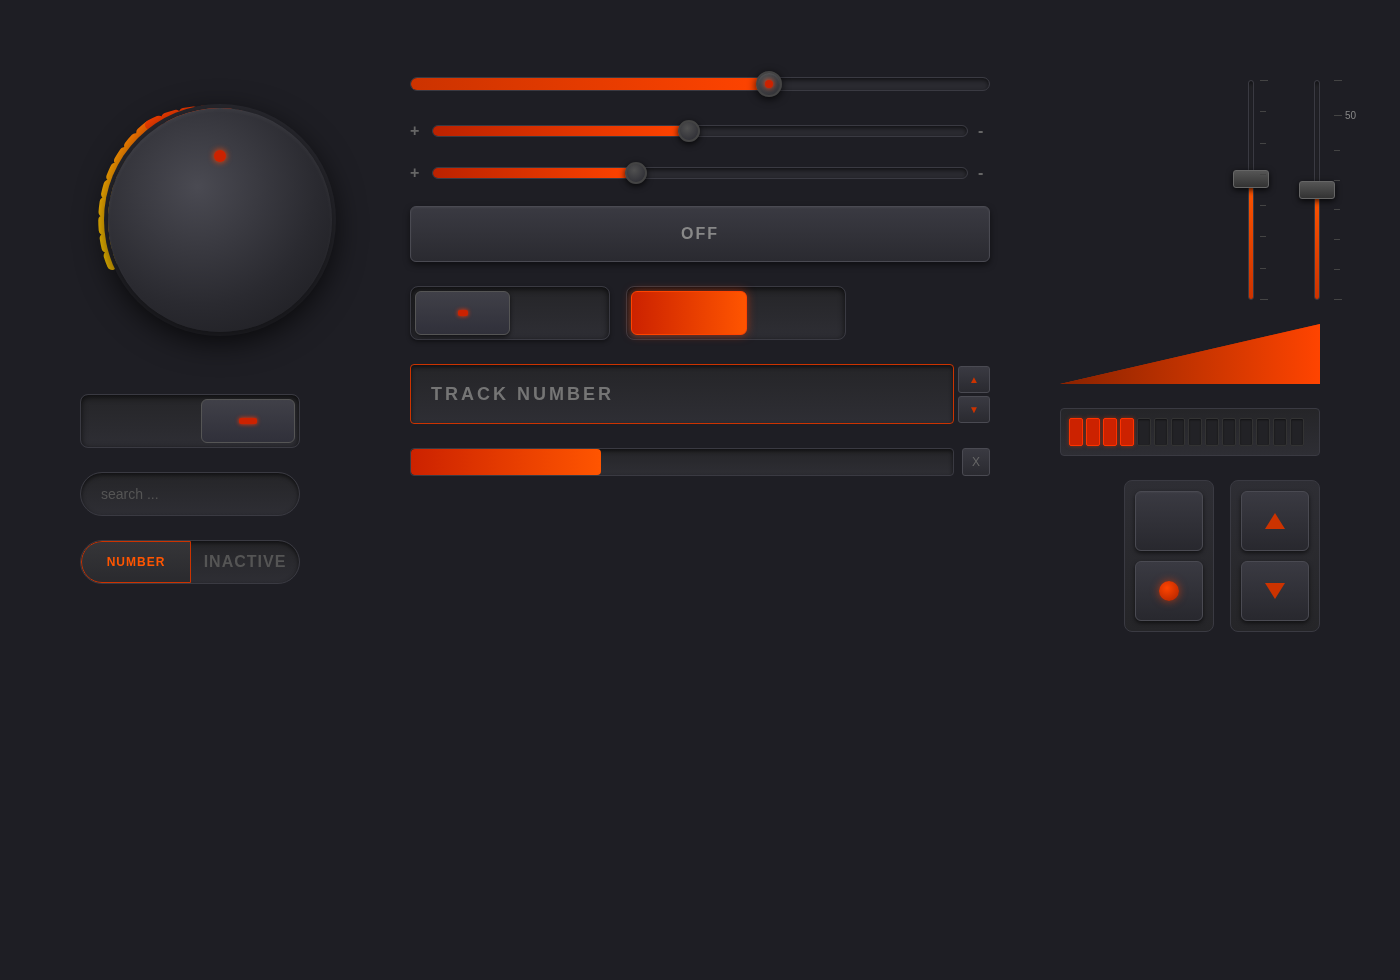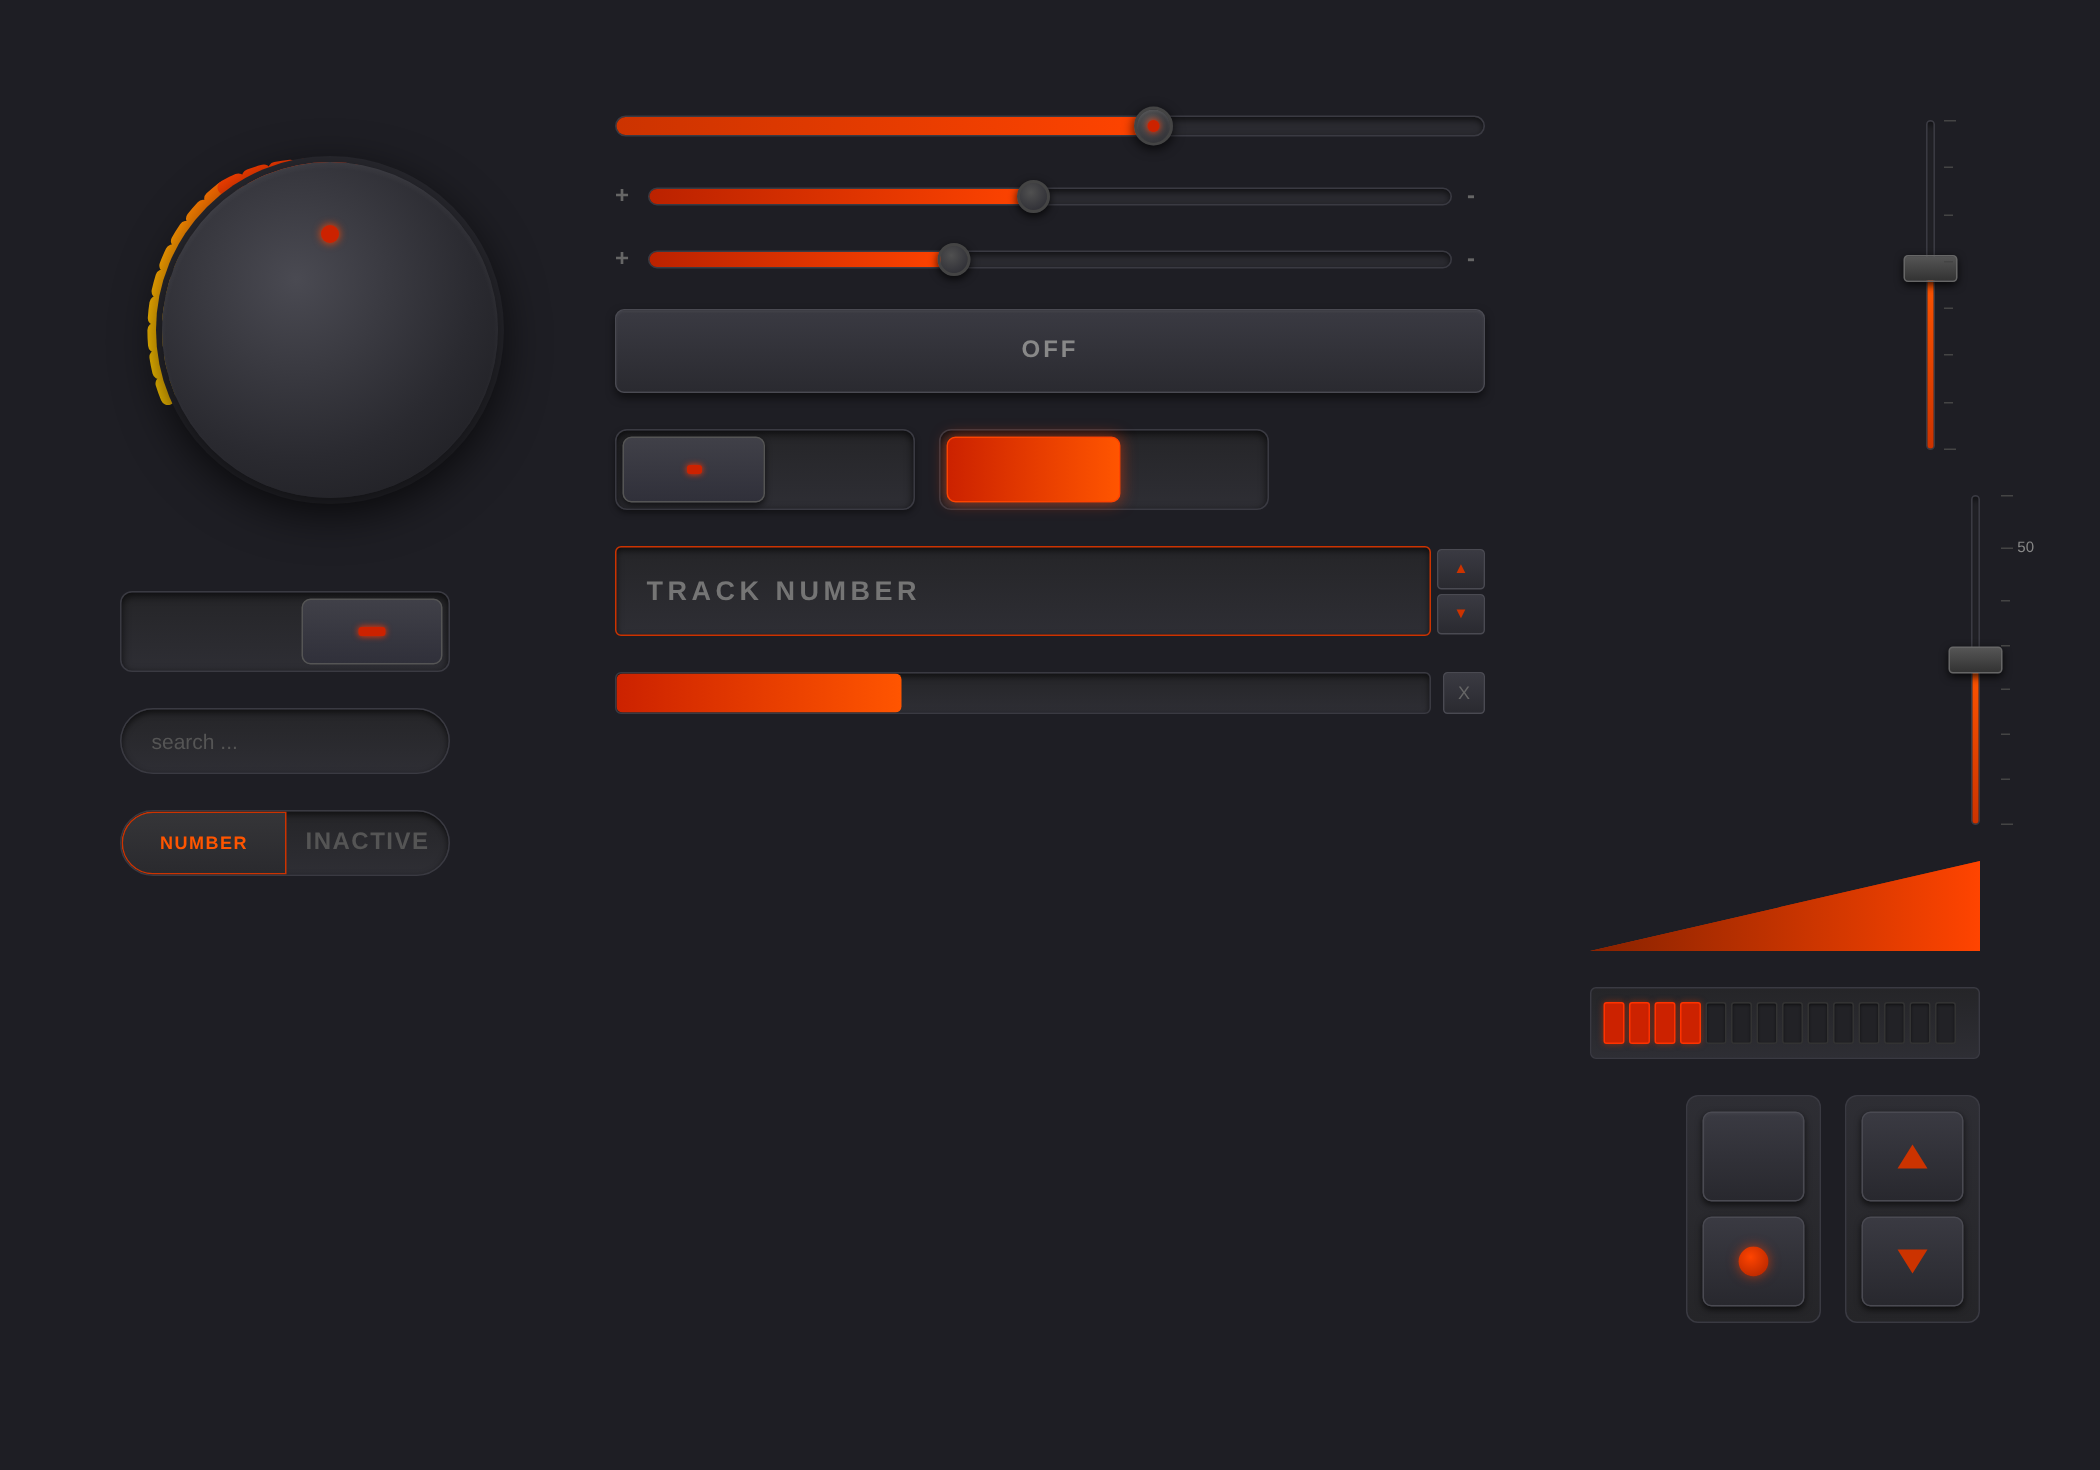--- a/index.html
+++ b/index.html
@@ -766,21 +766,21 @@
         <div class="progress-track">
           <div class="progress-fill" style="width:35%"></div>
         </div>
         <div class="progress-close">X</div>
       </div>
 
     </div>
 
     <div class="col-right">
 
-      <div class="faders-section" style="position:relative;flex-direction:column;">
+      <div class="faders-section" style="position:relative;">
 
         <div class="fader-container">
           <div class="fader-track-v" style="height:220px;">
             <div class="fader-fill-v" style="height:55%"></div>
             <div class="fader-thumb-v" style="bottom:calc(55% - 9px); top:auto; transform:translateX(-50%);"></div>
           </div>
 
           <div style="position:absolute; right:-14px; top:0; height:220px; display:flex; flex-direction:column; justify-content:space-between;">
             <div style="width:8px;height:1px;background:#444;"></div>
             <div style="width:6px;height:1px;background:#444;"></div>

